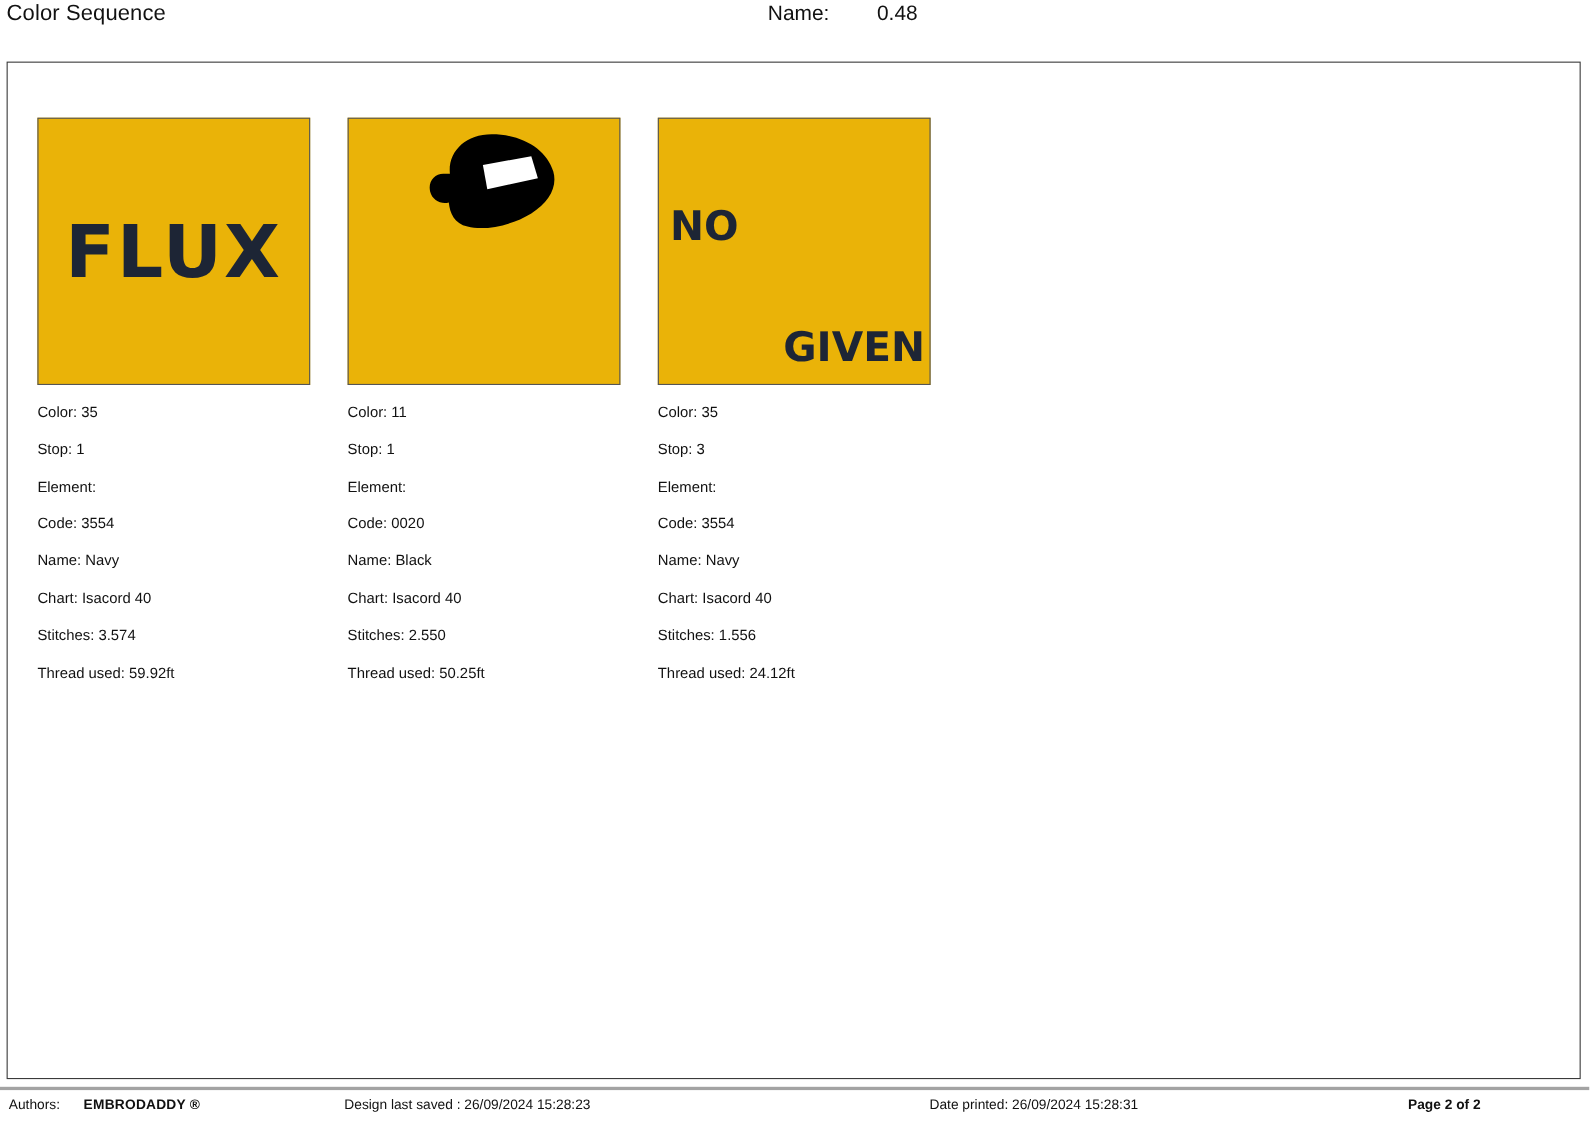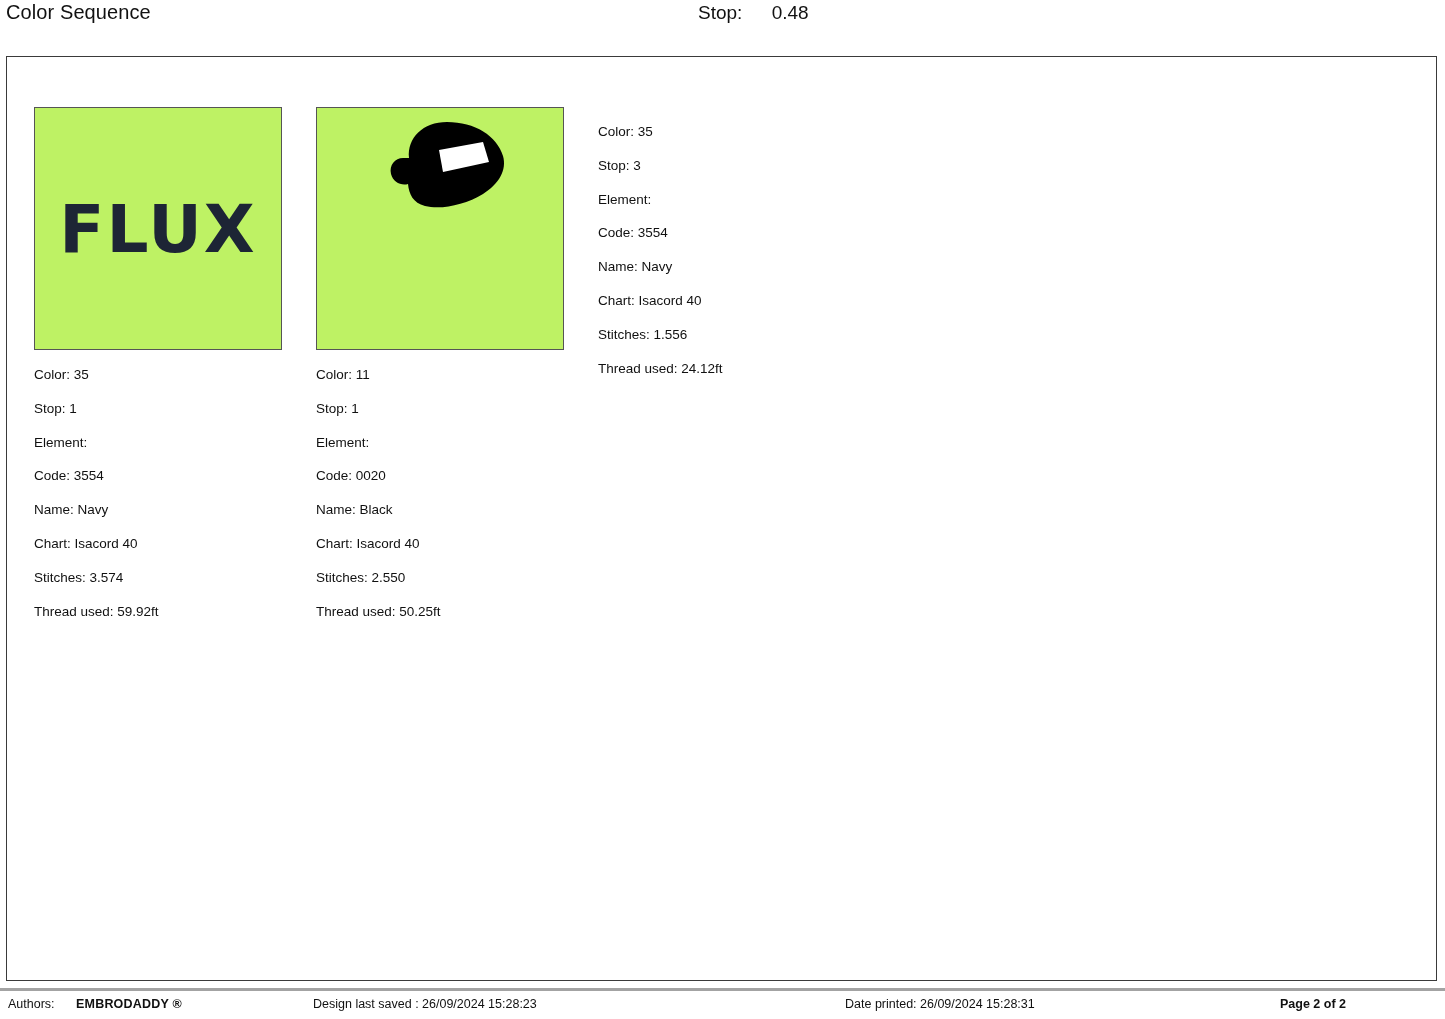--- a/index.html
+++ b/index.html
@@ -33,21 +33,21 @@
     letter-spacing: 0.1px;
   }
   .zoom-wrap {
     position: absolute;
     left: 698px;
     top: 2px;
     font-size: 19px;
     color: #111;
   }
   .zoom-label { display: inline-block; }
-  .zoom-value { display: inline-block; margin-left: 24px; }
+  .zoom-value { display: inline-block; margin-left: 38px; }
 
   
   .page-frame {
     position: absolute;
     left: 6px;
     top: 56px;
     width: 1431px;
     height: 925px;
     border: 1px solid #3a3a3a;
     box-sizing: border-box;
@@ -63,21 +63,21 @@
     gap: 34px;
   }
   .block {
     width: 248px;
   }
   .swatch {
     width: 248px;
     height: 243px;
     border: 1px solid #555;
     box-sizing: border-box;
-    background: #bef264;
+    background: #eab308;
     position: relative;
     overflow: hidden;
   }
   .details {
     margin-top: 8px;
     font-size: 13.5px;
     line-height: 17.8px;
     color: #111;
   }
   .details div { white-space: nowrap; margin-top: 16px; }
@@ -140,21 +140,21 @@
   .f-saved { left: 313px; }
   .f-printed { left: 845px; text-align: right; }
   .f-page { left: 1280px; font-weight: bold; }
 </style>
 </head>
 <body>
 
 <div class="header">
   <div class="header-title">Color Sequence</div>
   <div class="zoom-wrap">
-    <span class="zoom-label">Stop:</span>
+    <span class="zoom-label">Name:</span>
     <span class="zoom-value">0.48</span>
   </div>
 </div>
 
 <div class="page-frame"></div>
 
 <div class="blocks">
 
   <div class="block">
     <div class="swatch">
@@ -186,20 +186,24 @@
       <div>Element:</div>
       <div>Code: 0020</div>
       <div>Name: Black</div>
       <div>Chart: Isacord 40</div>
       <div>Stitches: 2.550</div>
       <div>Thread used: 50.25ft</div>
     </div>
   </div>
 
   <div class="block">
+    <div class="swatch">
+      <div class="art-no">NO</div>
+      <div class="art-given">GIVEN</div>
+    </div>
     <div class="details">
       <div>Color: 35</div>
       <div>Stop: 3</div>
       <div>Element:</div>
       <div>Code: 3554</div>
       <div>Name: Navy</div>
       <div>Chart: Isacord 40</div>
       <div>Stitches: 1.556</div>
       <div>Thread used: 24.12ft</div>
     </div>

